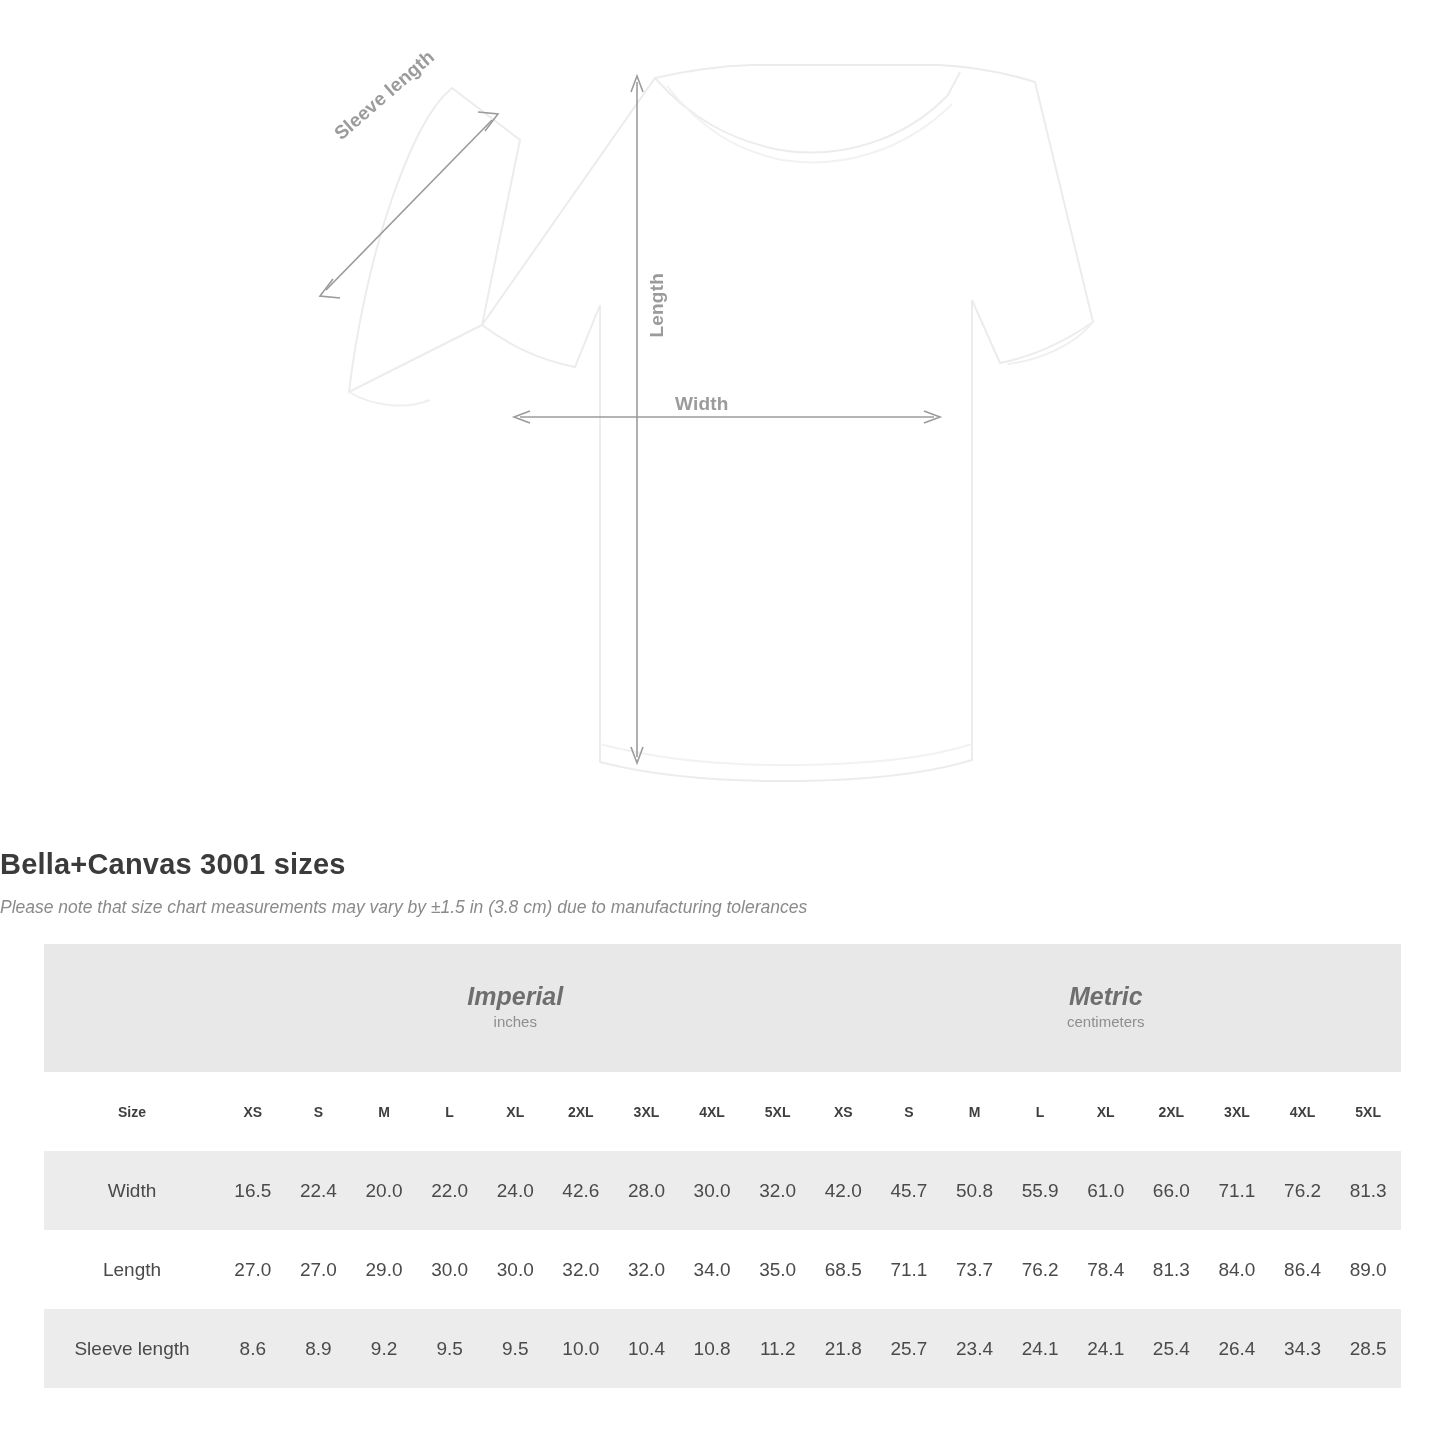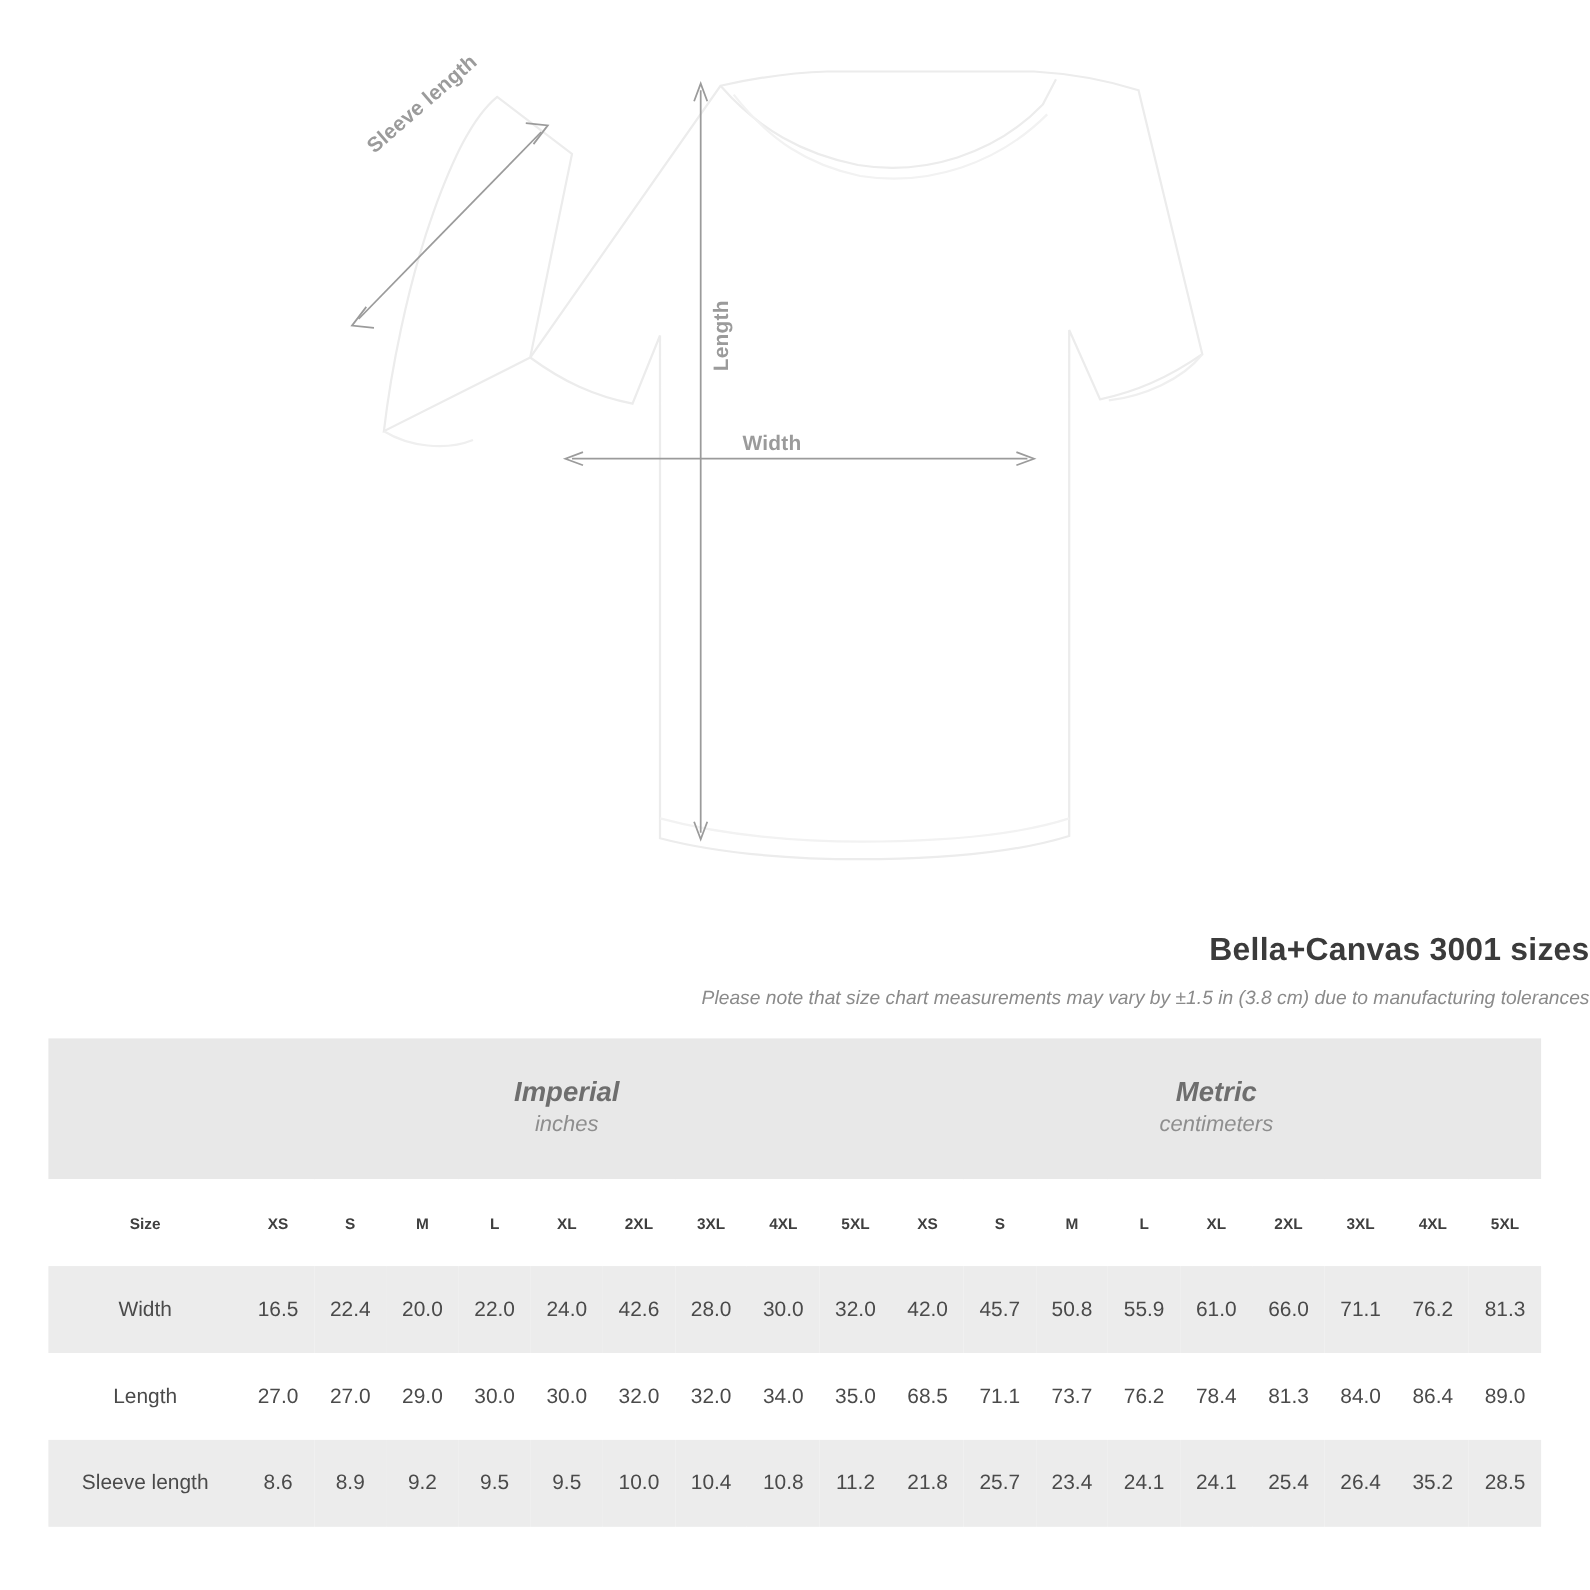--- a/index.html
+++ b/index.html
@@ -52,21 +52,21 @@
   }
   .dim-label.sleeve-label {
     left: 330px;
     top: 128px;
     transform: rotate(-41deg);
     transform-origin: left top;
   }
 
   
   .title-block {
-    text-align: right;
+    text-align: left;
     margin-top: 28px;
   }
   .chart-title {
     font-size: 29px;
     font-weight: bold;
     color: #3b3b3b;
     letter-spacing: 0.2px;
   }
   .chart-note {
     margin-top: 16px;
@@ -102,22 +102,21 @@
     background: #e8e8e8;
   }
   .unit-name {
     font-size: 25px;
     font-style: italic;
     font-weight: bold;
     color: #6e6e6e;
     line-height: 1.15;
   }
   .unit-sub {
-    font-size: 20px;
-    font-style: italic;
+    font-size: 15px;
     color: #8e8e8e;
     line-height: 1.5;
   }
 
   tr.header-row td {
     background: #ffffff;
     font-weight: bold;
     color: #3f3f3f;
     font-size: 14px;
   }
@@ -292,20 +291,20 @@
           <td>10.4</td>
           <td>10.8</td>
           <td>11.2</td>
           <td>21.8</td>
           <td>25.7</td>
           <td>23.4</td>
           <td>24.1</td>
           <td>24.1</td>
           <td>25.4</td>
           <td>26.4</td>
-          <td>35.2</td>
+          <td>34.3</td>
           <td>28.5</td>
         </tr>
       </tbody>
     </table>
   </div>
 
 </div>
 
 </body></html>

